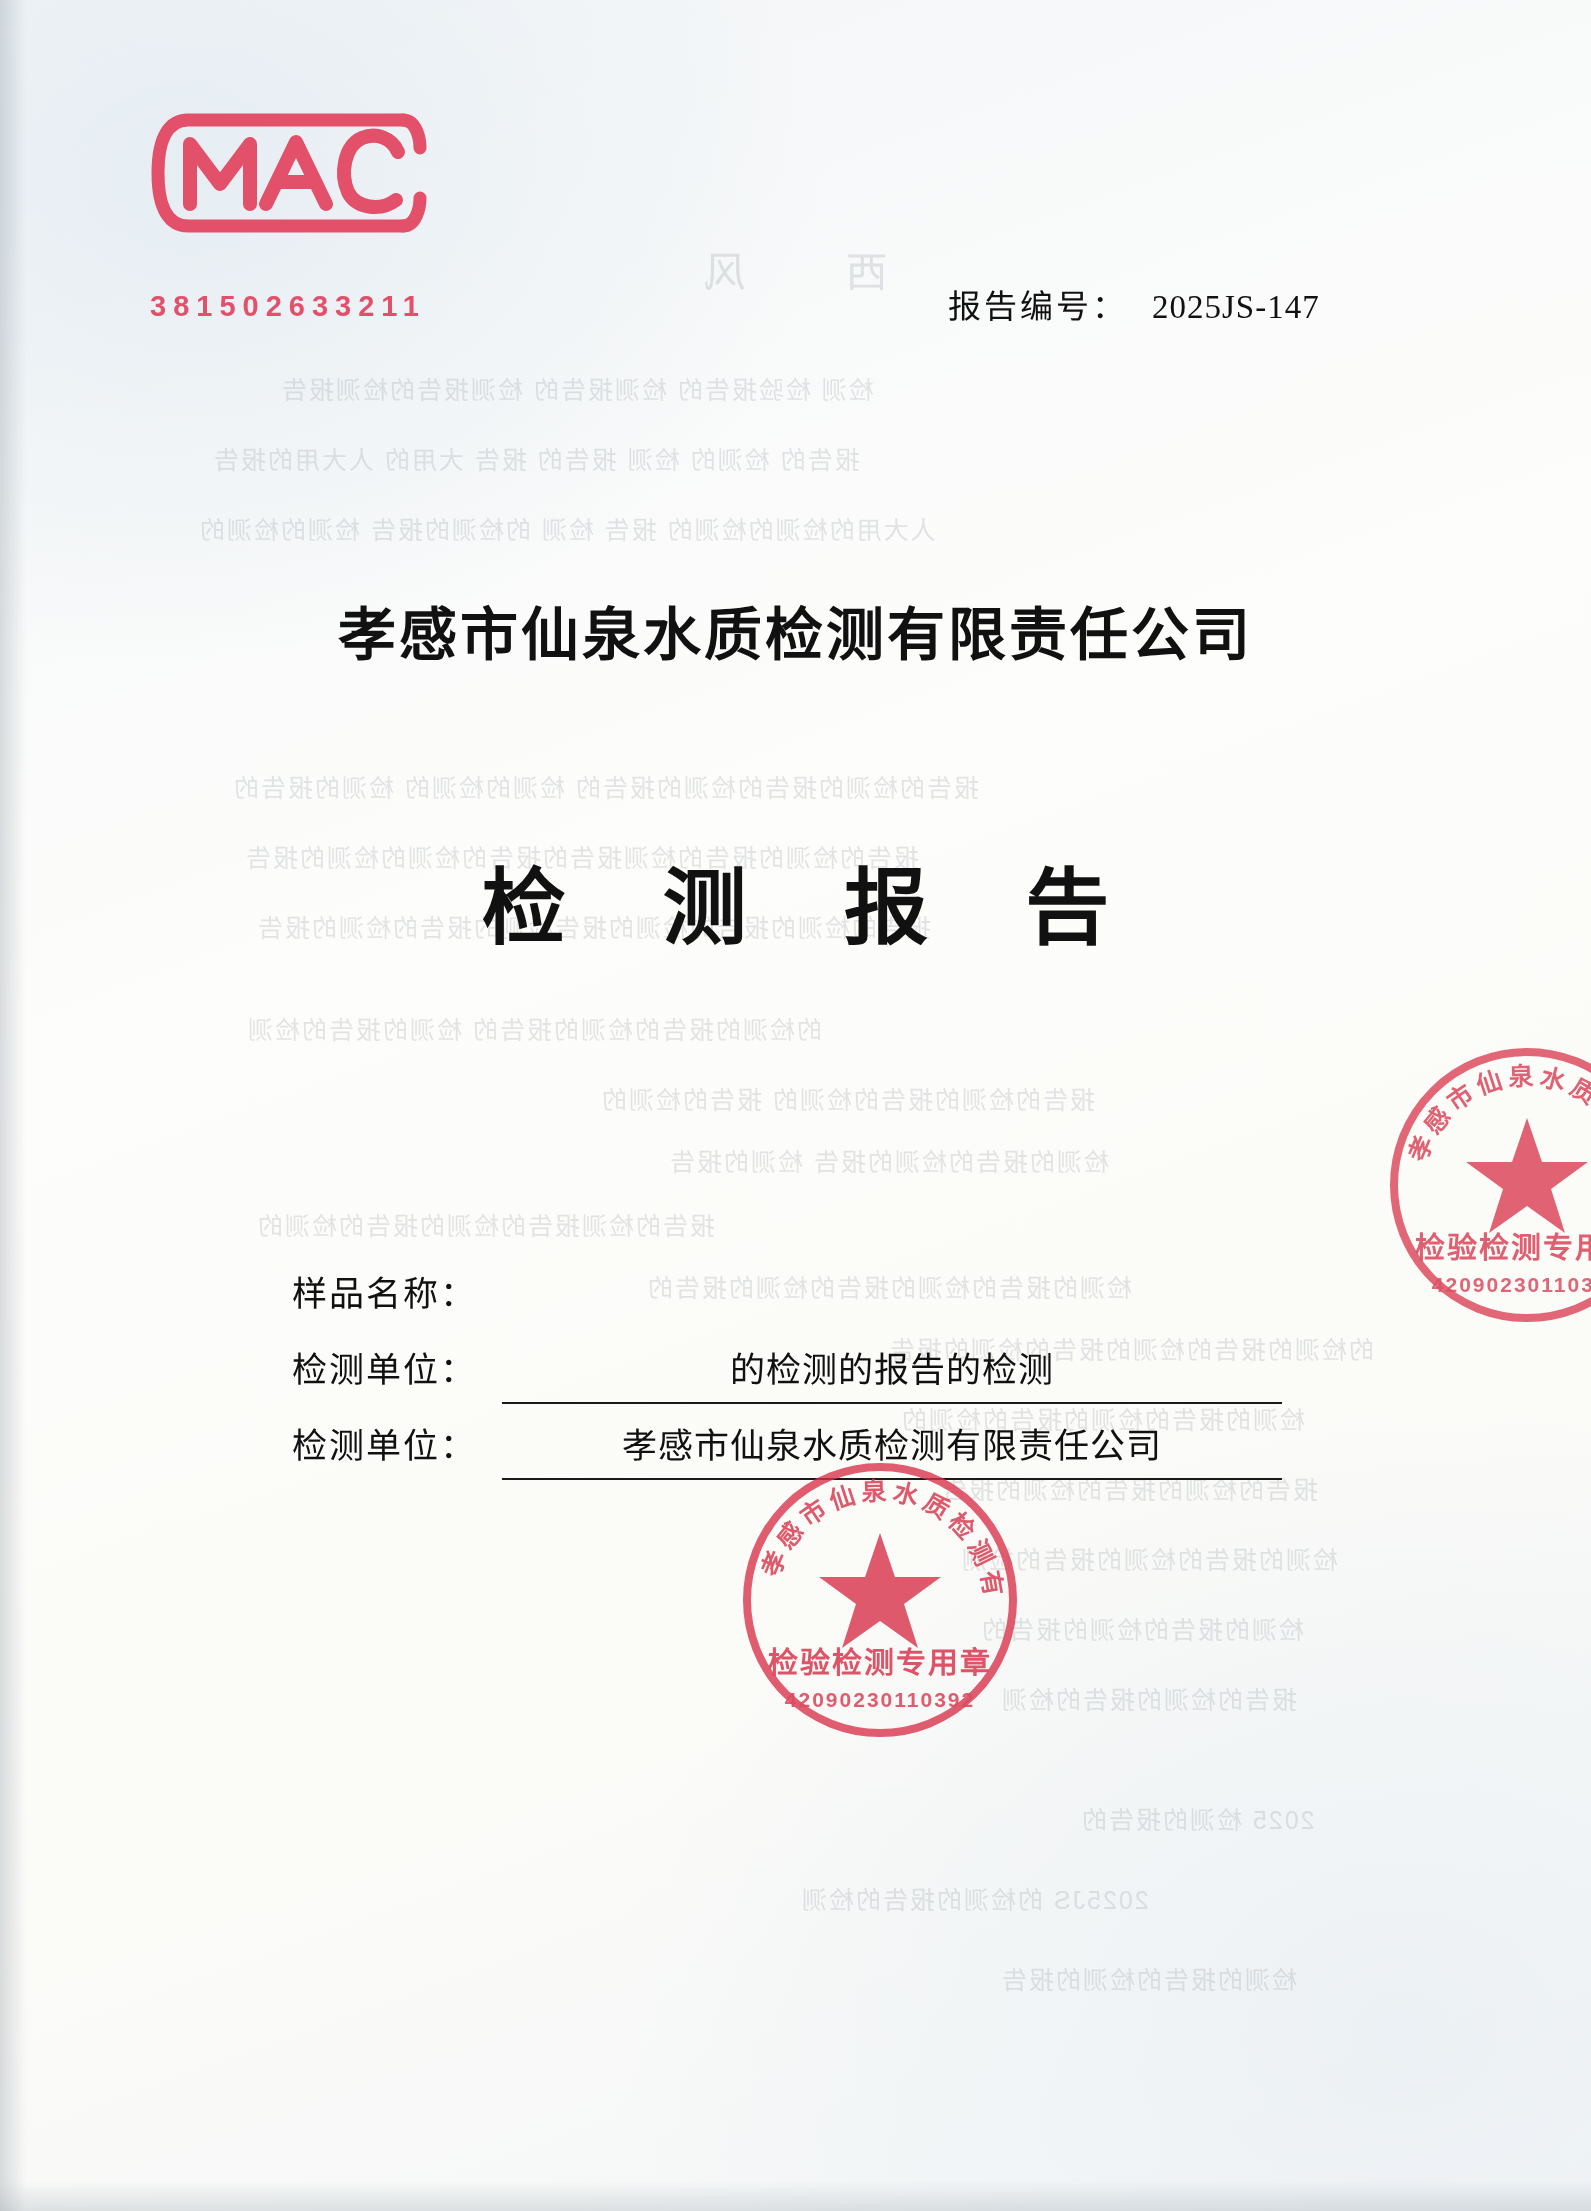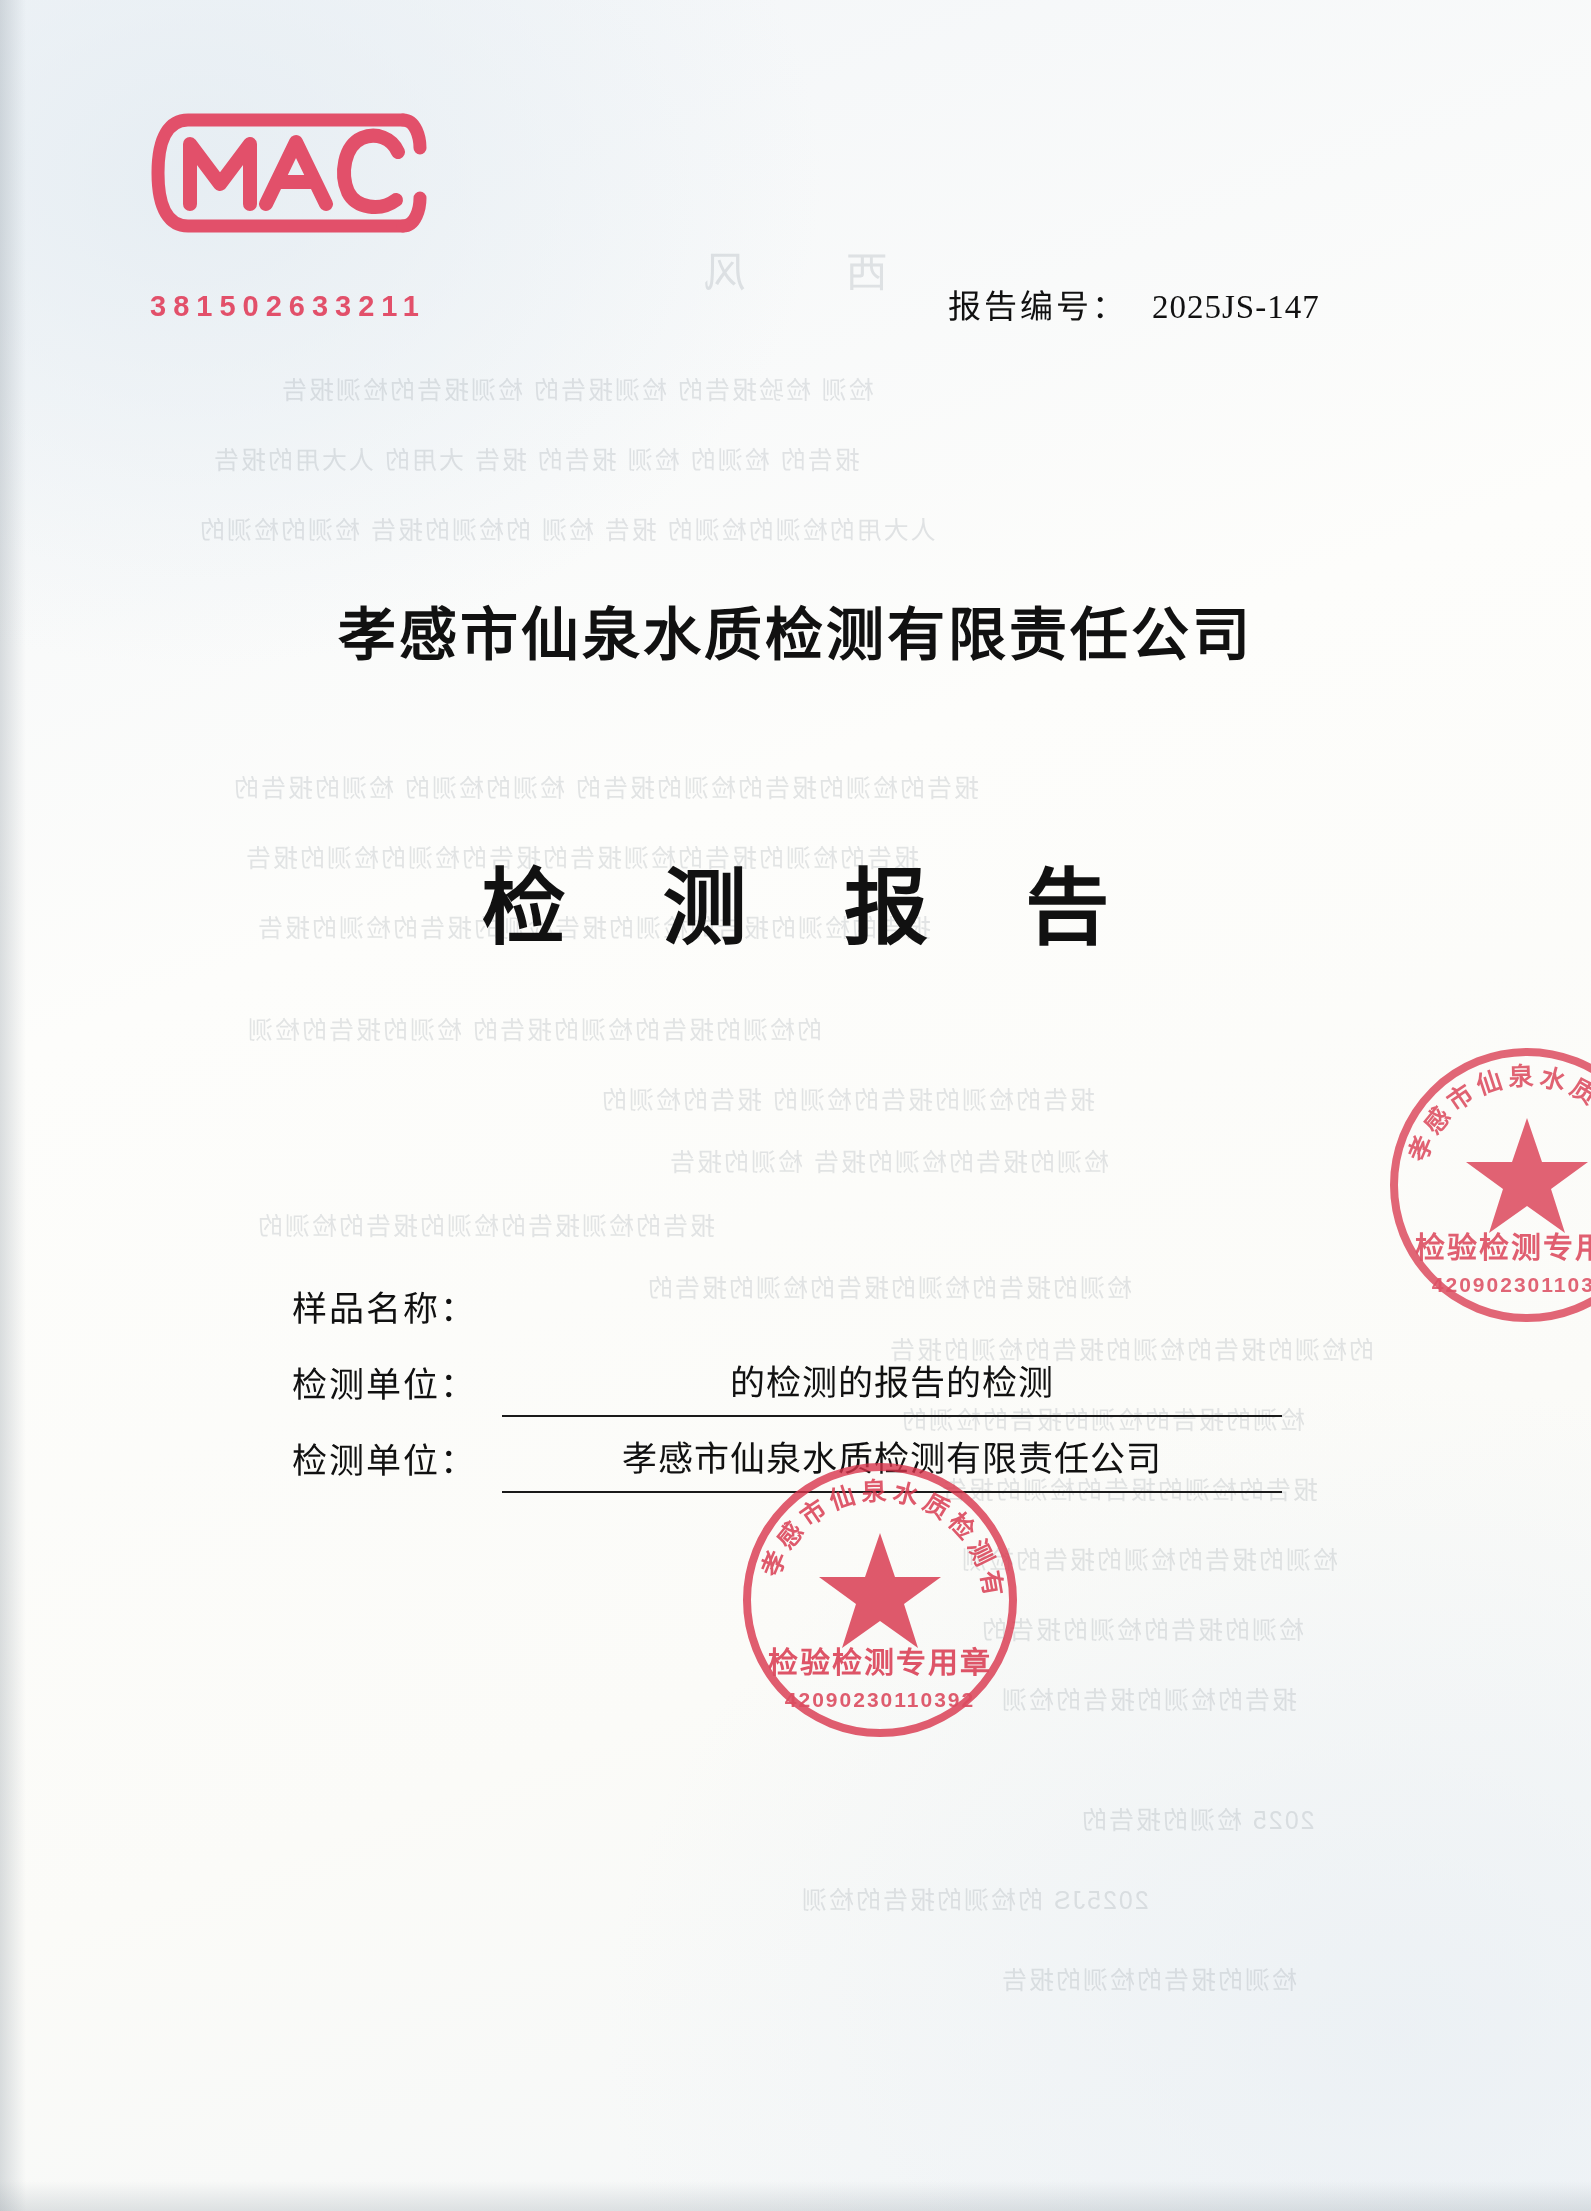--- a/index.html
+++ b/index.html
@@ -115,21 +115,21 @@
 
   
   .fields {
     position: absolute;
     left: 292px;
     top: 1265px;
     width: 990px;
   }
   .field-row {
     display: flex;
-    align-items: flex-end;
+    align-items: flex-start;
     height: 76px;
   }
   .field-label {
     width: 210px;
     font-size: 35px;
     letter-spacing: 2px;
     padding-bottom: 10px;
     font-family: "DejaVu Sans", "Liberation Sans", sans-serif;
   }
   .field-value {

